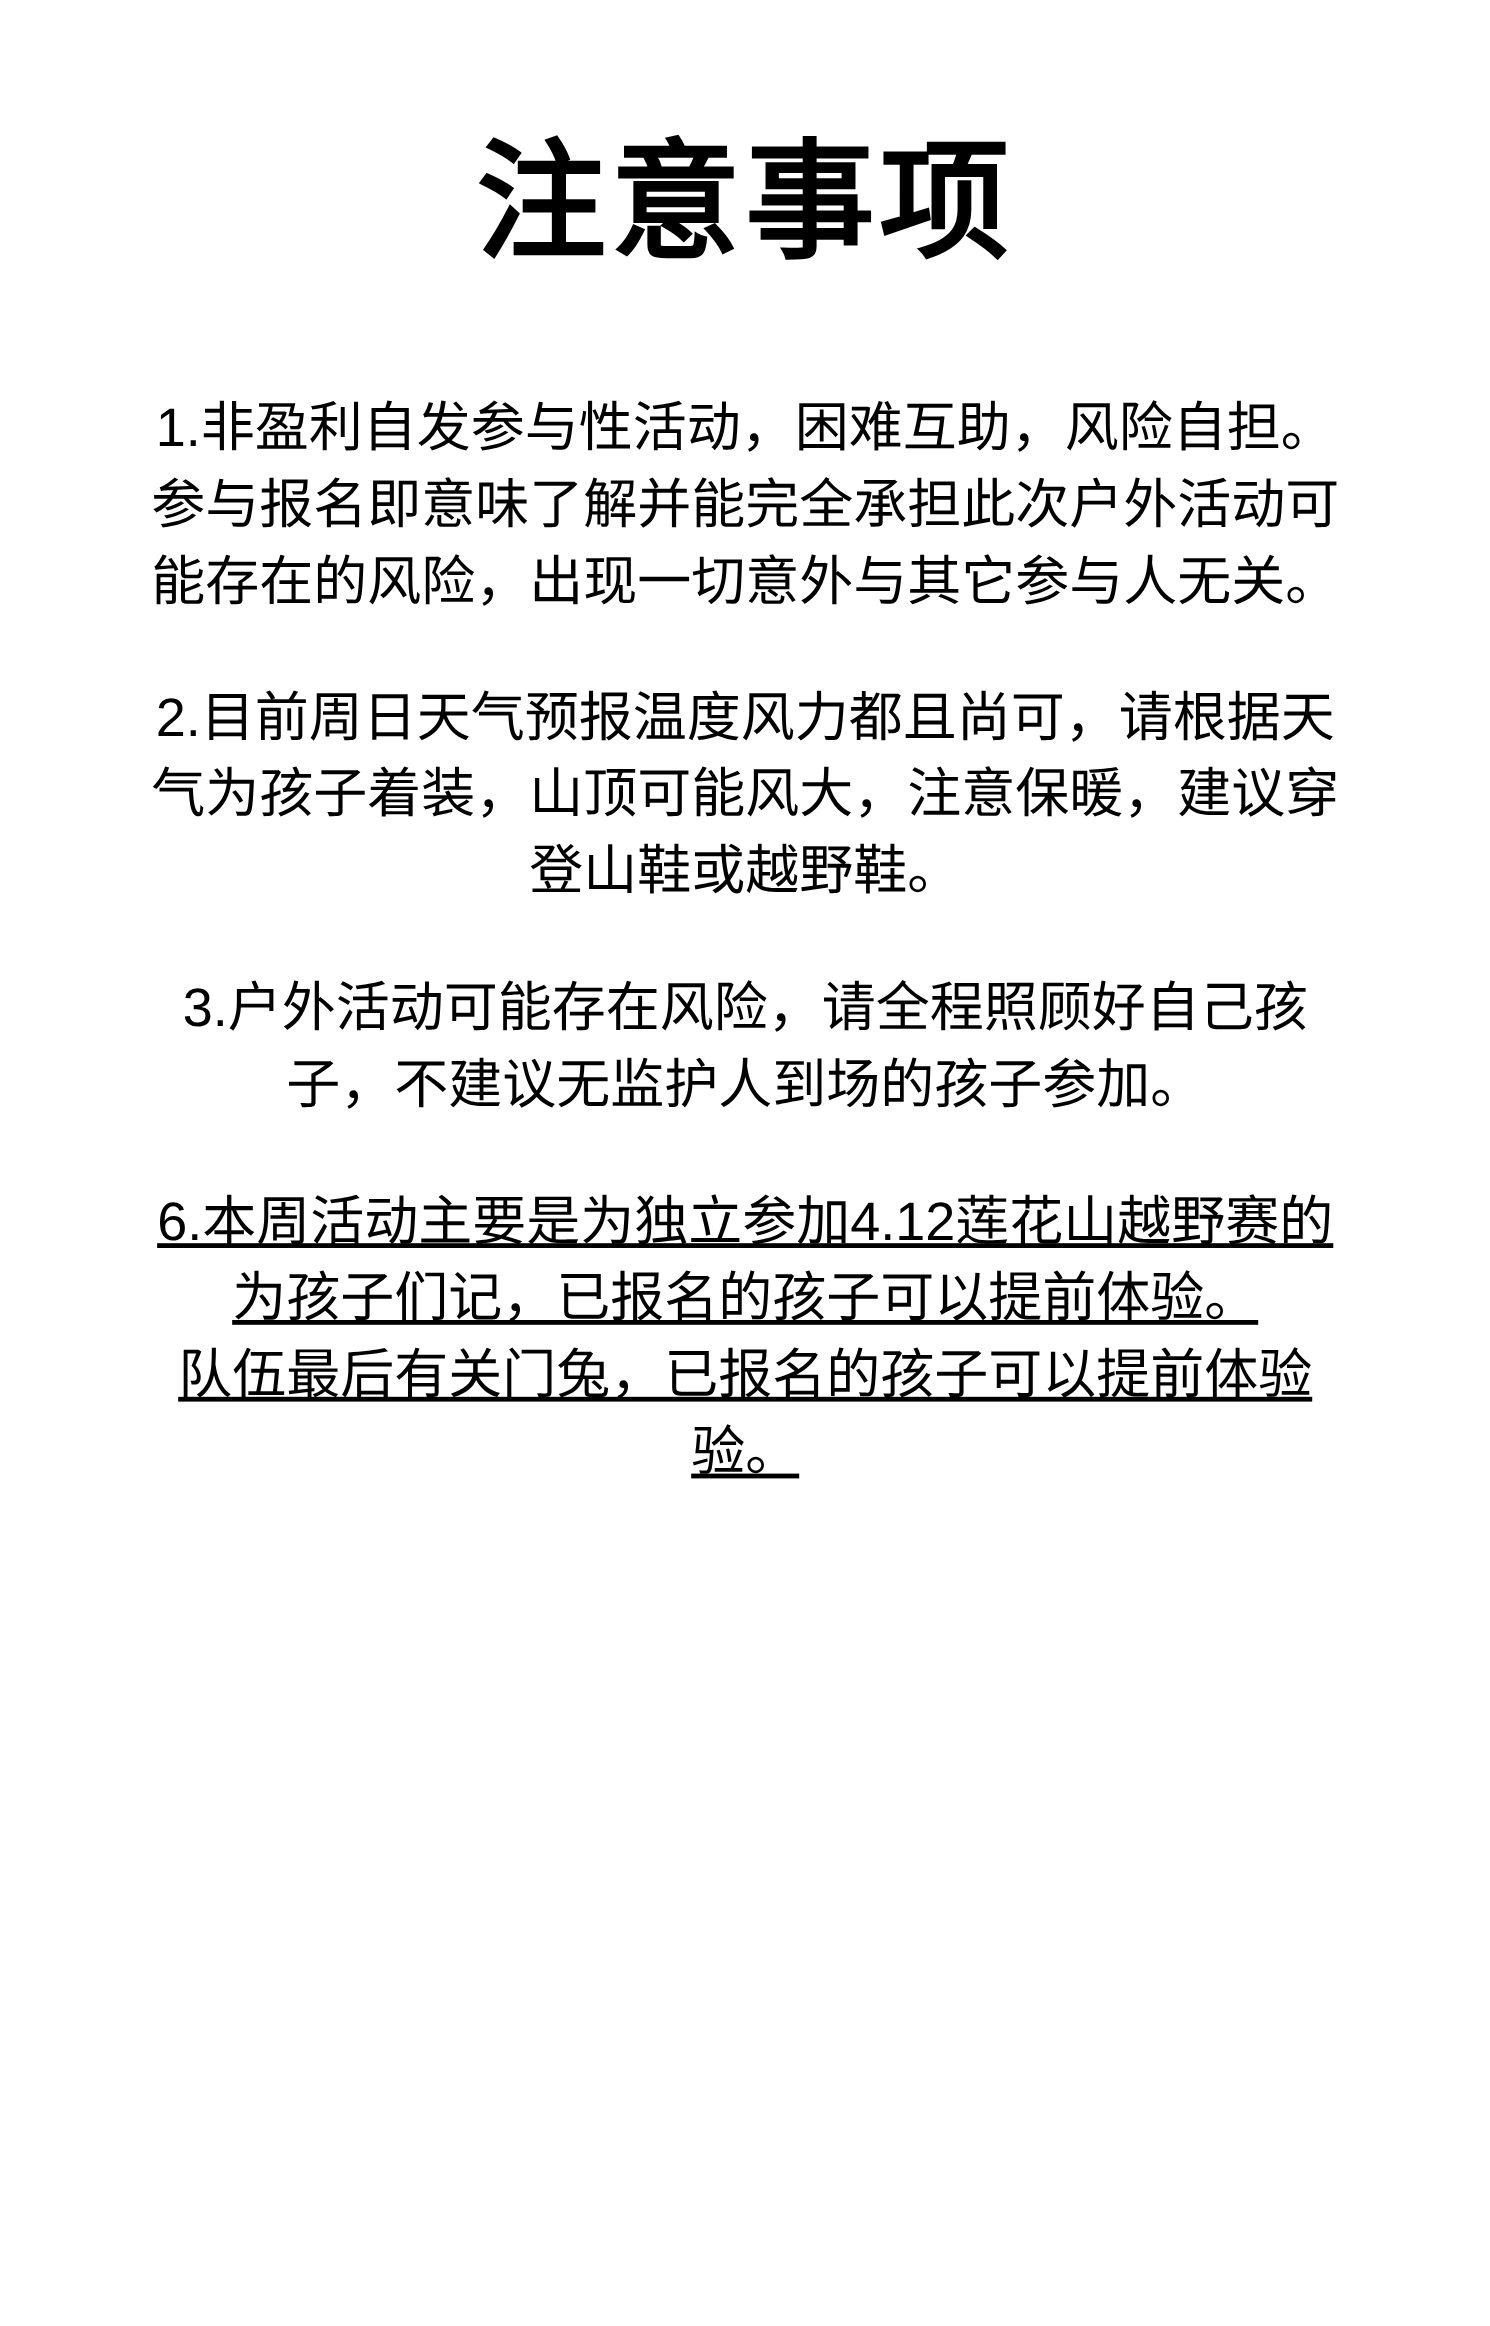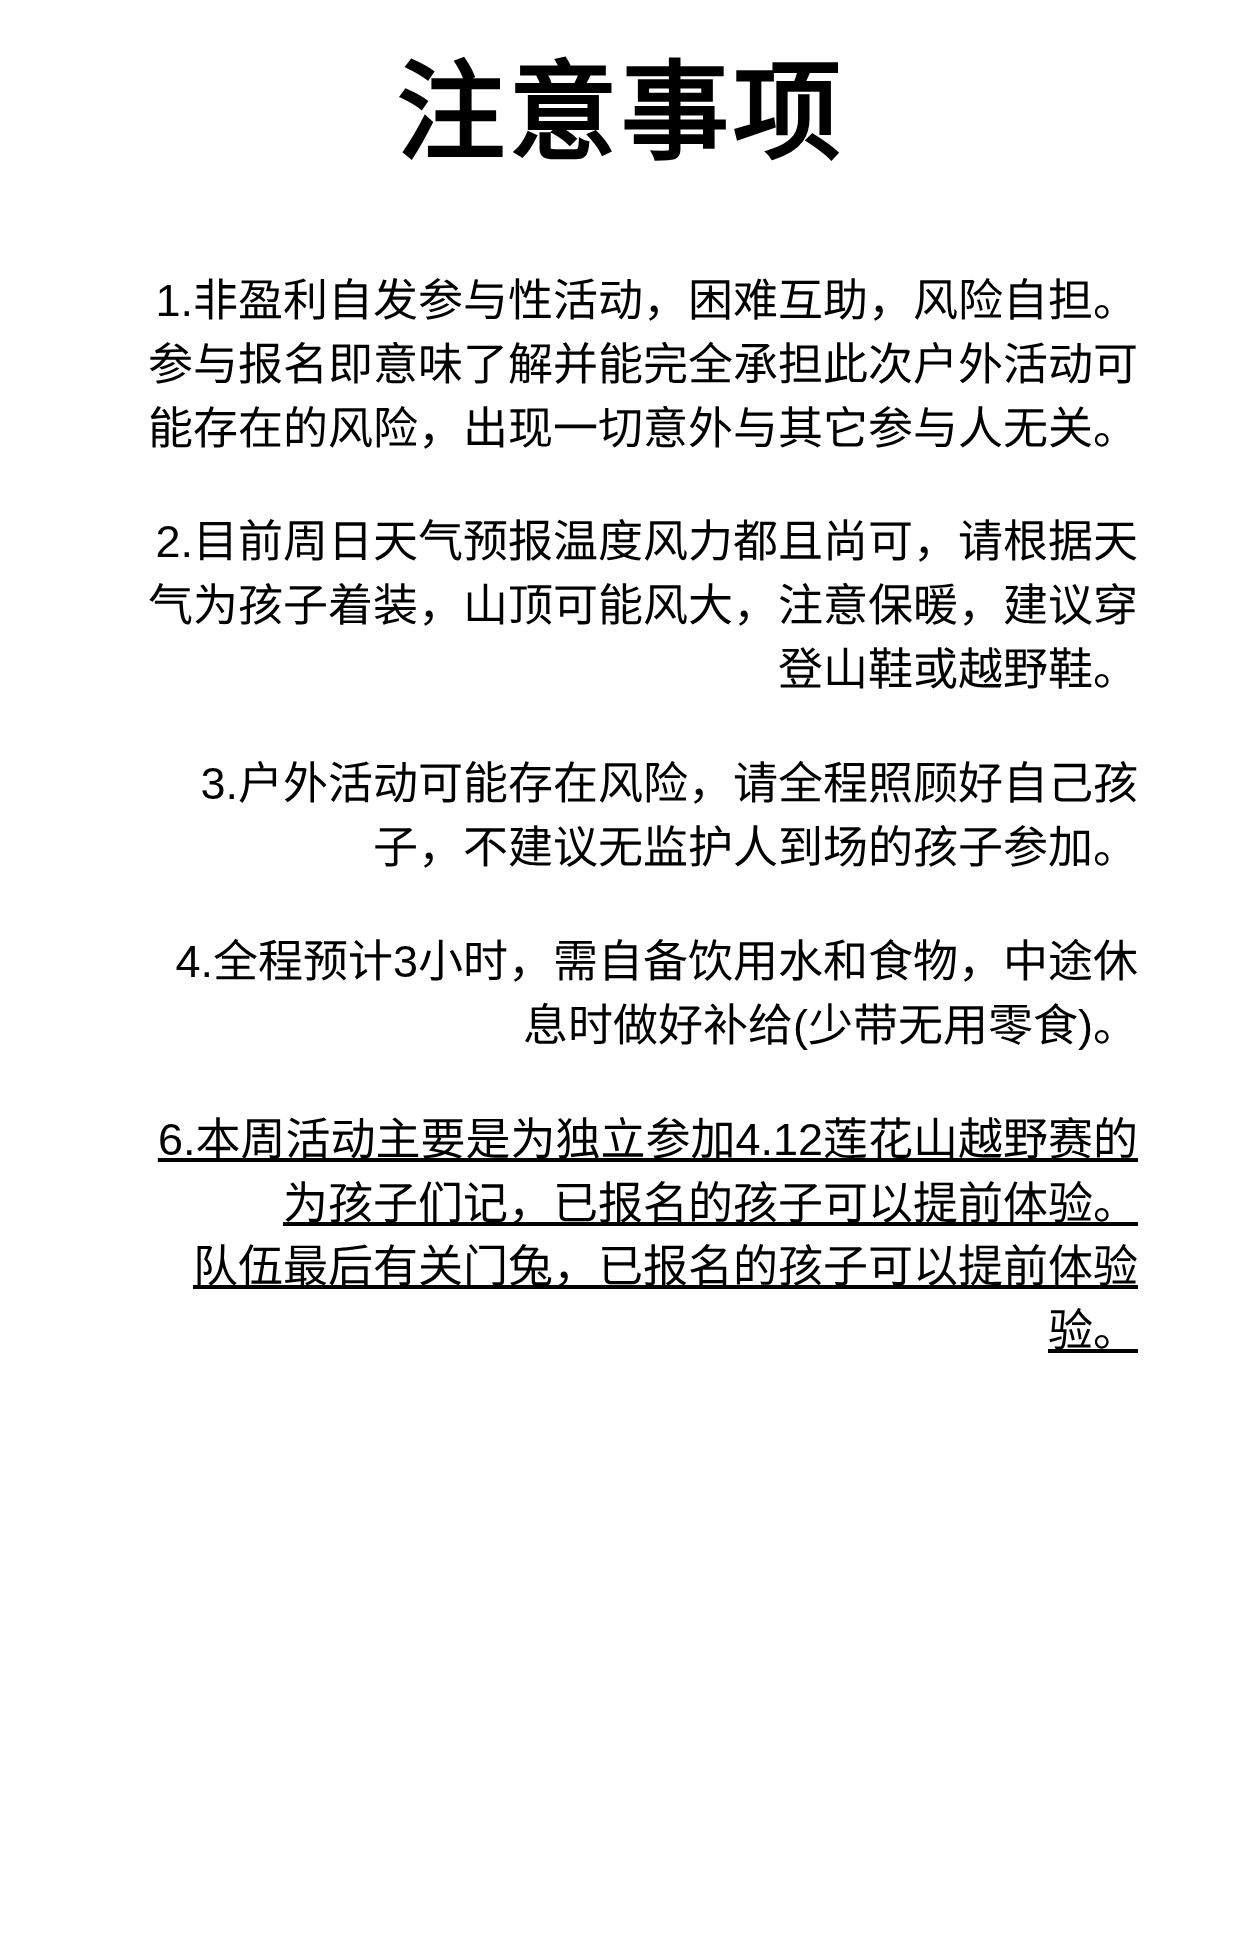--- a/index.html
+++ b/index.html
@@ -21,33 +21,33 @@
     background: #ffffff;
     box-sizing: border-box;
     overflow: hidden;
   }
   .title {
     font-size: 108px;
     font-weight: 800;
     letter-spacing: 4px;
     text-align: center;
     margin: 0;
-    padding-top: 54px;
+    padding-top: 110px;
     line-height: 1.1;
     color: #000000;
   }
   .content {
     padding: 0 104px 0 104px;
     margin-top: 96px;
   }
   .para {
     font-size: 45px;
     line-height: 1.42;
     margin: 0 0 50px 0;
-    text-align: right;
+    text-align: center;
     letter-spacing: 0px;
     color: #000000;
     font-weight: 400;
   }
   .para:last-child {
     margin-bottom: 0;
     text-decoration: underline;
   }
   .para .ln {
     display: block;
@@ -72,24 +72,20 @@
       <span class="ln">2.目前周日天气预报温度风力都且尚可，请根据天</span>
       <span class="ln">气为孩子着装，山顶可能风大，注意保暖，建议穿</span>
       <span class="ln">登山鞋或越野鞋。</span>
     </p>
 
     <p class="para">
       <span class="ln">3.户外活动可能存在风险，请全程照顾好自己孩</span>
       <span class="ln">子，不建议无监护人到场的孩子参加。</span>
     </p>
 
-    <p class="para">
-      <span class="ln">4.全程预计3小时，需自备饮用水和食物，中途休</span>
-      <span class="ln">息时做好补给(少带无用零食)。</span>
-    </p>
 
 
     <p class="para">
       <span class="ln">6.本周活动主要是为独立参加4.12莲花山越野赛的</span>
       <span class="ln">为孩子们记，已报名的孩子可以提前体验。</span>
       <span class="ln">队伍最后有关门兔，已报名的孩子可以提前体验</span>
       <span class="ln">验。</span>
     </p>
 
   </div>

